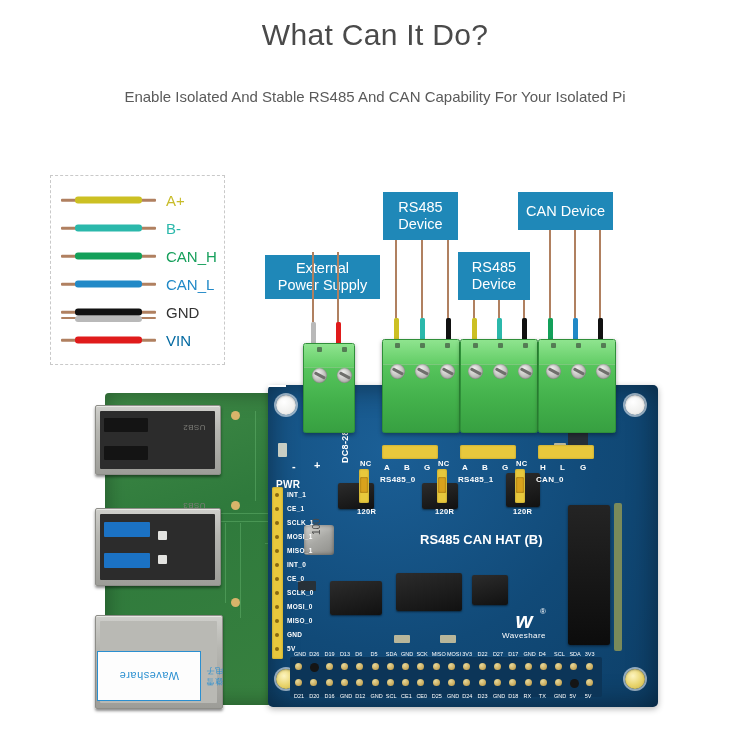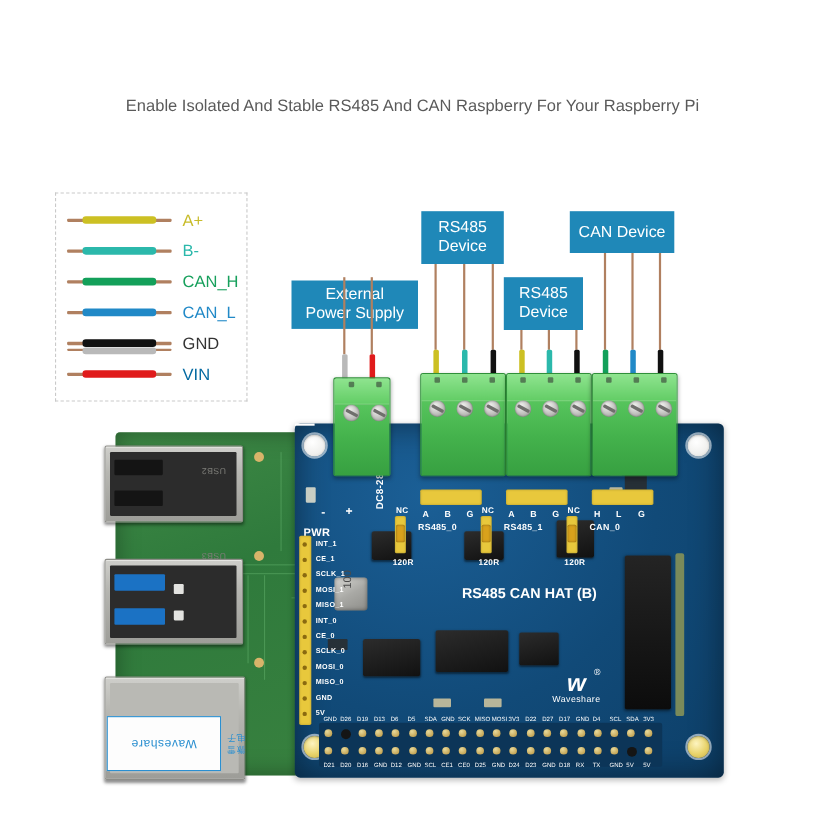--- a/index.html
+++ b/index.html
@@ -186,21 +186,22 @@
   .hdr-black{
     position:absolute;background:linear-gradient(180deg,#242424,#0c0c0c);
     border-radius:2px;box-shadow:0 1px 3px rgba(0,0,0,.5);
   }
 </style>
 </head>
 <body>
 
 <div class="page">
 
-  <div class="subtitle">Enable Isolated And Stable RS485 And CAN Raspberry For Your Raspberry Pi</div>
+  <div class="title">What Can It Do?</div>
+  <div class="subtitle">Enable Isolated And Stable RS485 And CAN Capability For Your Isolated Pi</div>
 
   <div class="legend" id="legend">
       <div class="legend-row" style="top: 14px;">
         <div class="wire-ico">
           <div class="copper"></div>
           <div class="body" style="background:#ccc023"></div>
         </div>
         <div class="legend-lbl" style="color: rgb(200, 188, 42);">A+</div>
       </div>
       <div class="legend-row" style="top: 42px;">

